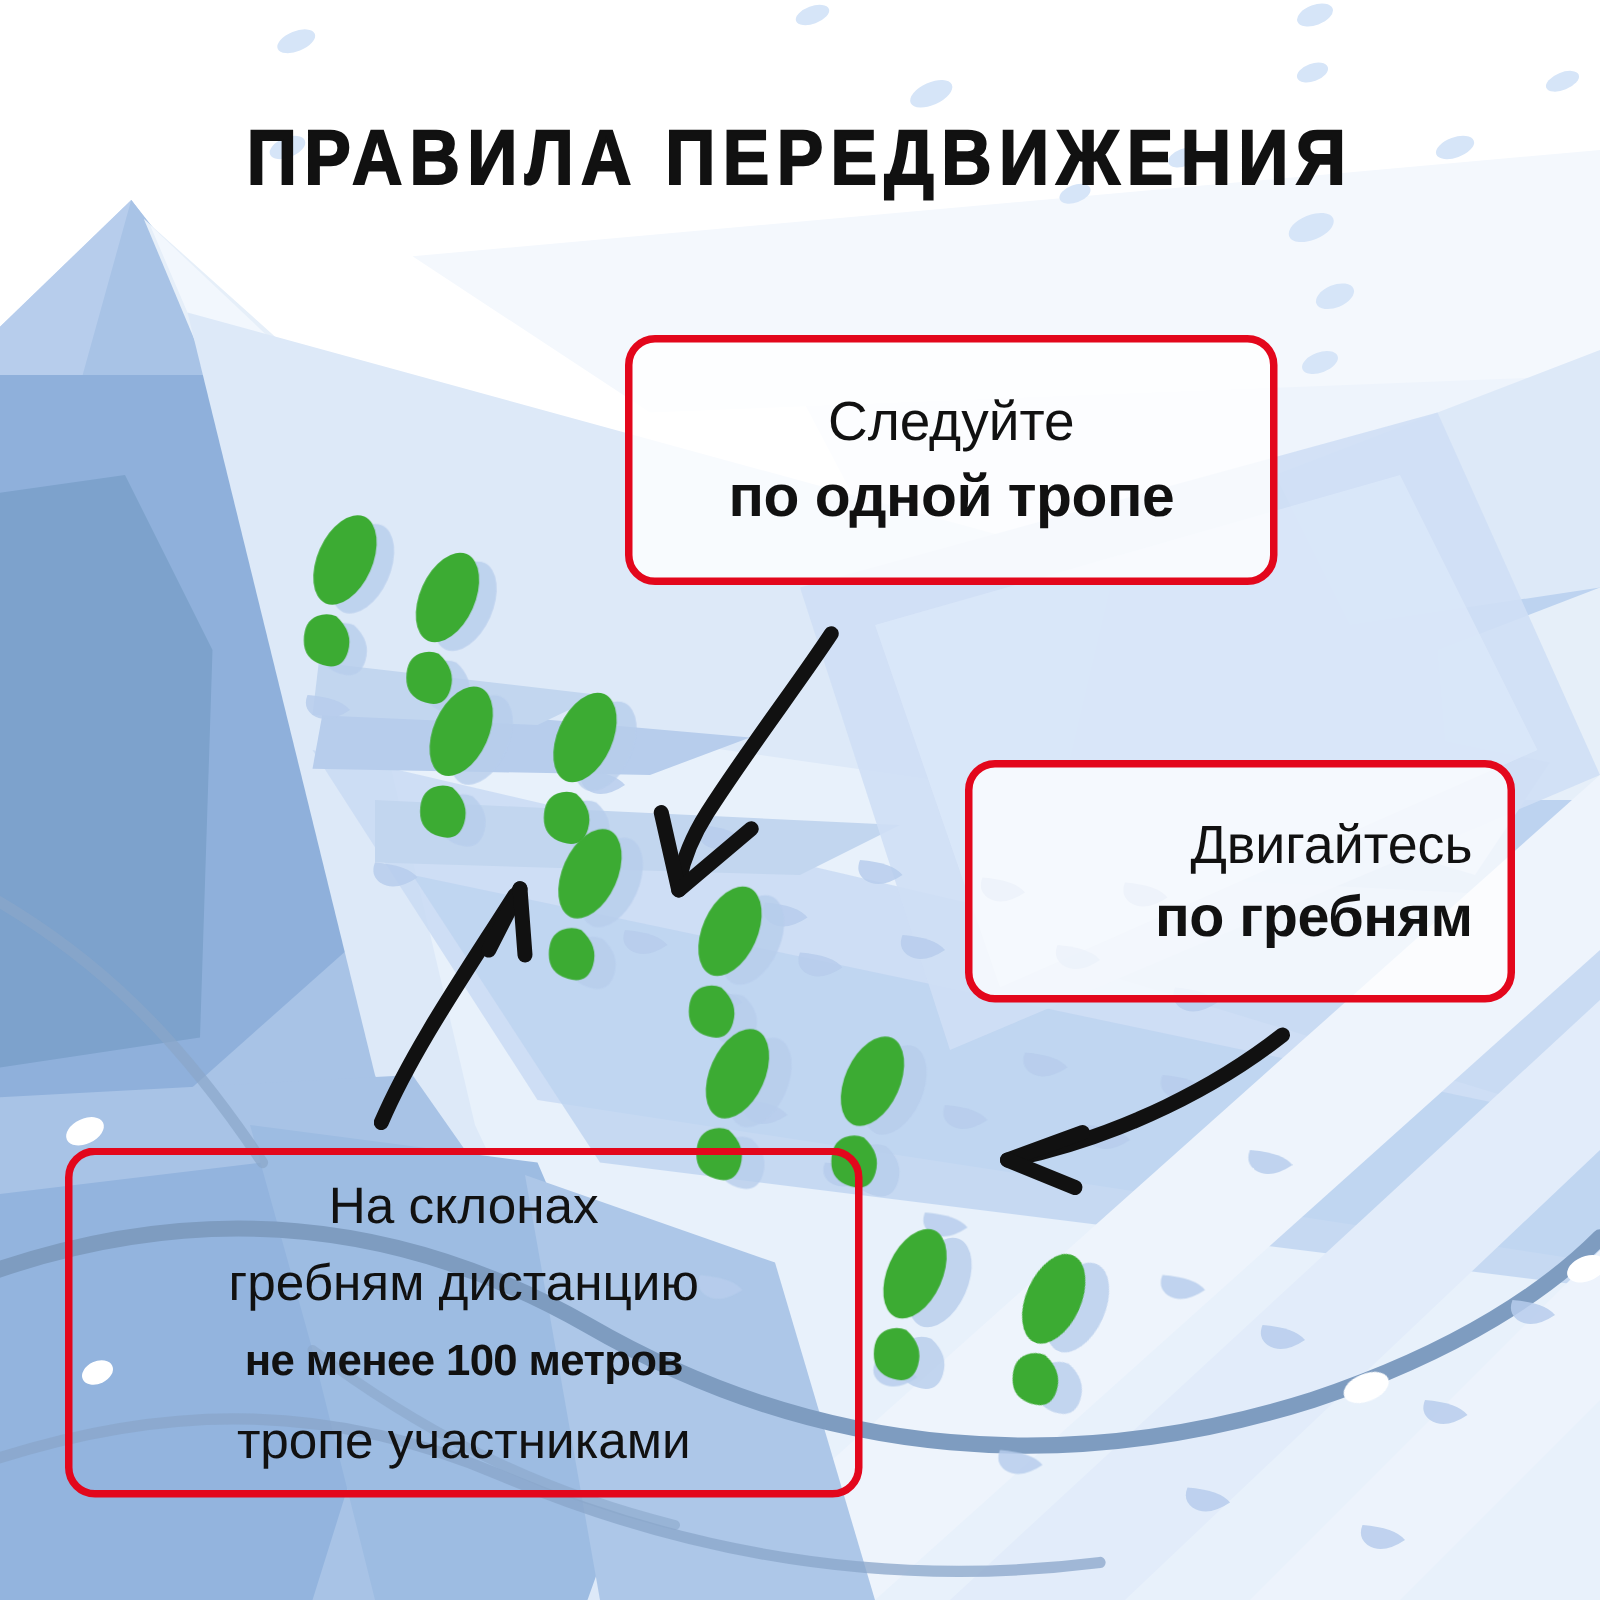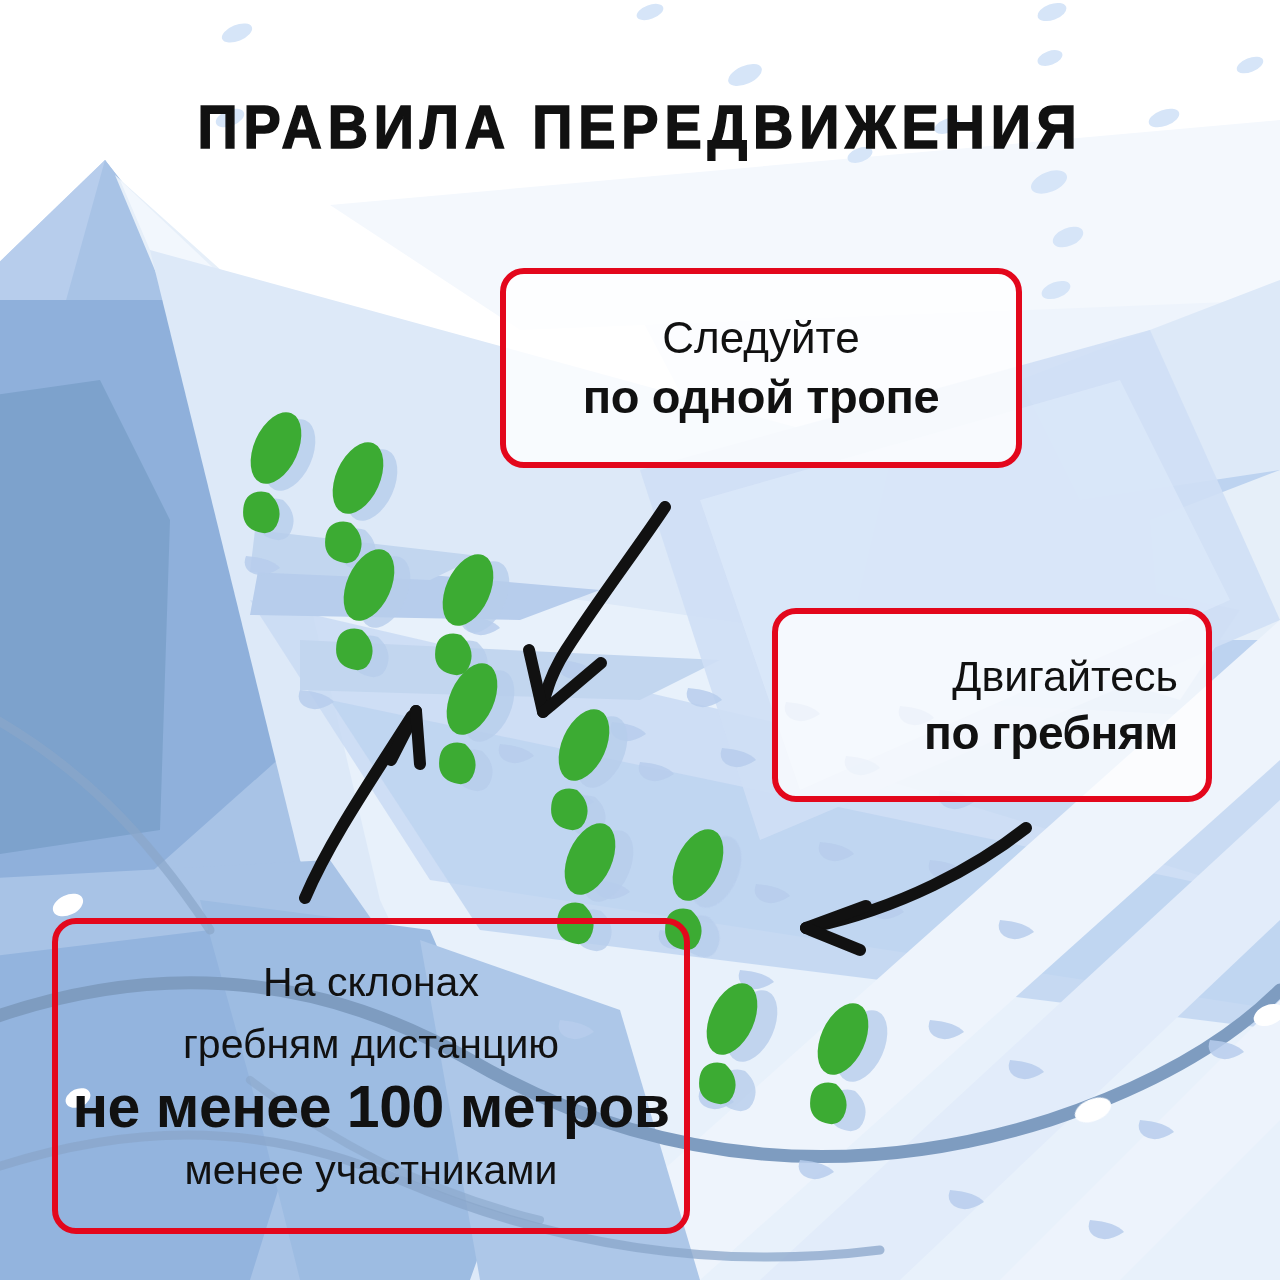--- a/index.html
+++ b/index.html
@@ -47,27 +47,27 @@
     left:772px; top:608px; width:440px; height:194px;
     background:rgba(255,255,255,0.74);
     text-align:right;
     padding:0 28px 0 20px;
   }
   #callout-two .reg{ font-size:43px; line-height:56px; }
   #callout-two .bold{ font-size:46px; line-height:58px; letter-spacing:-0.4px;}
 
   
   #callout-three{
-    left:52px; top:918px; width:638px; height:316px;
+    left:52px; top:918px; width:638px; height:280px;
     background:transparent;
     text-align:center;
     padding:0 14px;
   }
   #callout-three .reg{ font-size:41px; line-height:62px; }
-  #callout-three .bold{ font-size:59px; line-height:64px; letter-spacing:-0.5px;}
+  #callout-three .bold{ font-size:35px; line-height:64px; letter-spacing:-0.5px;}
 </style>
 </head>
 <body>
 
 <div id="stage">
 
   <svg id="scene" viewBox="0 0 1280 1280">
     <defs>
       <clipPath id="frame">
           <rect x="0" y="0" width="1280" height="1280"></rect>
@@ -248,16 +248,16 @@
 
   <div class="callout" id="callout-one">
     <span class="ln reg">Следуйте</span>
     <span class="ln bold">по одной тропе</span>
   </div>
 
   <div class="callout" id="callout-three">
     <span class="ln reg">На склонах</span>
     <span class="ln reg">гребням дистанцию</span>
     <span class="ln bold">не менее 100 метров</span>
-    <span class="ln reg">менее участниками</span>
+    <span class="ln reg">тропе участниками</span>
   </div>
 
 </div>
 
 </body></html>

